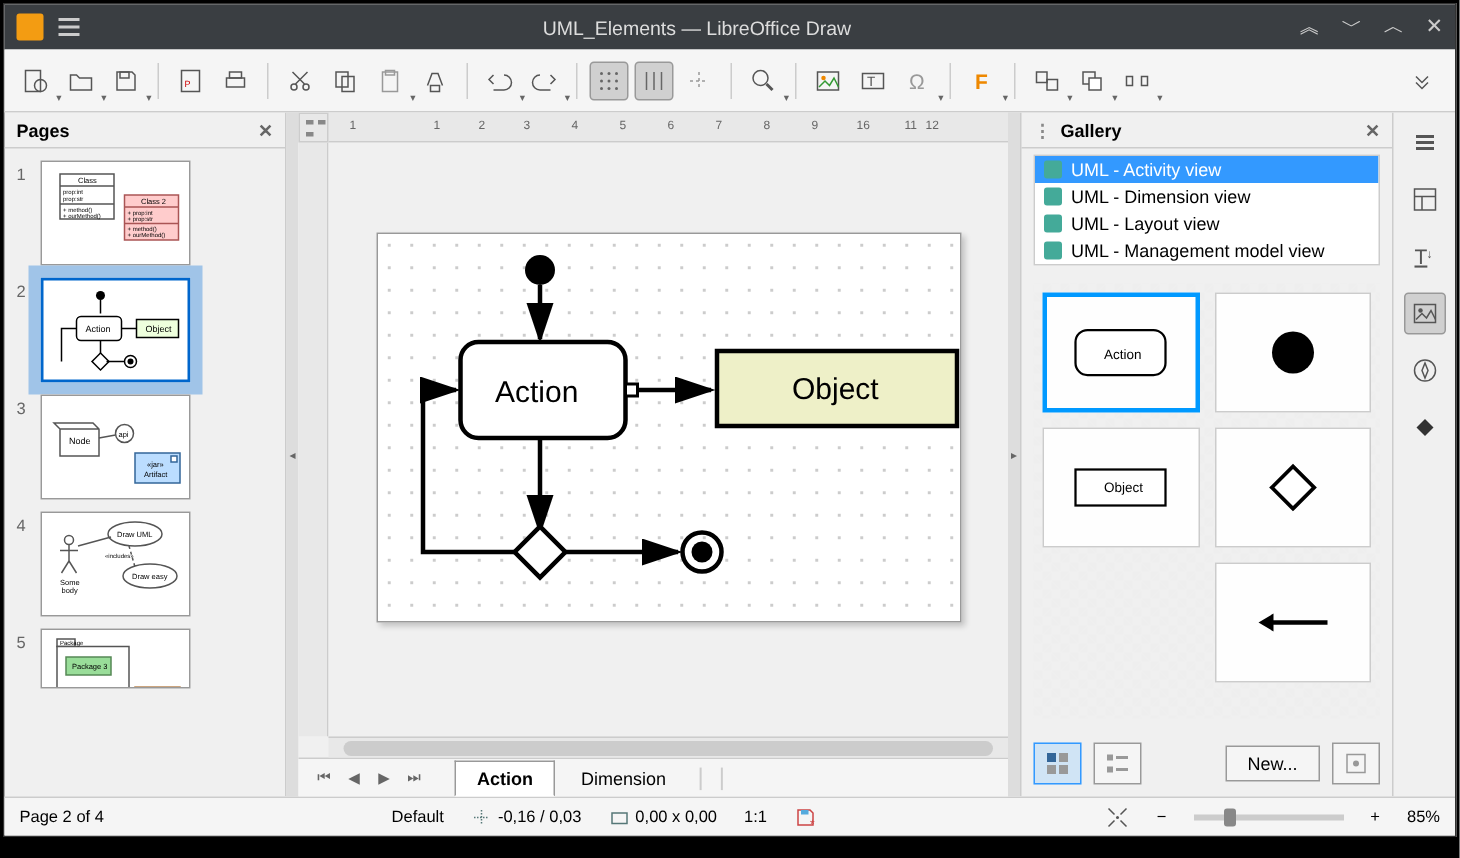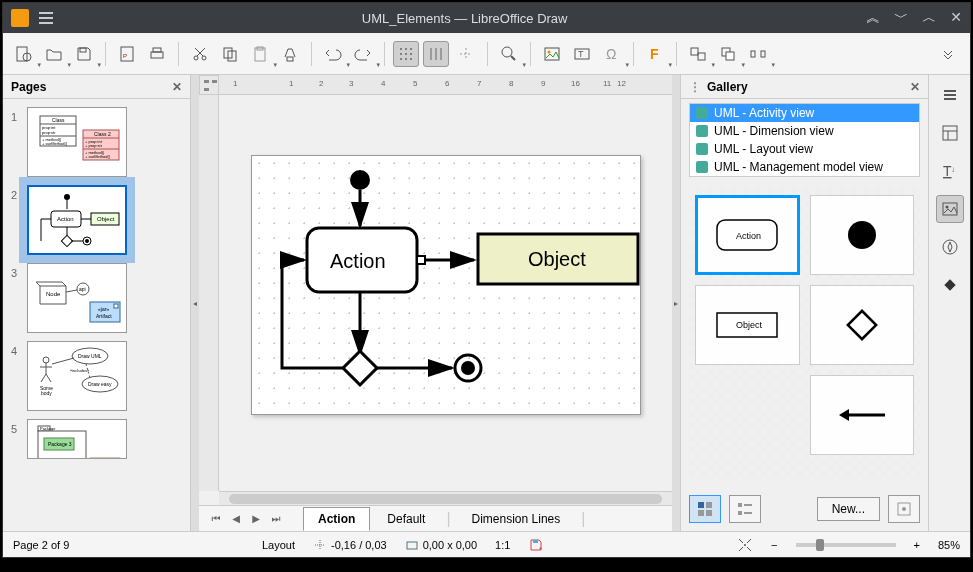--- a/index.html
+++ b/index.html
@@ -412,23 +412,22 @@
         </div>
       </div>
       <div class="scroll-h"></div>
       <div class="tabs-row">
         <div class="tab-nav">⏮</div>
         <div class="tab-nav">◀</div>
         <div class="tab-nav">▶</div>
         <div class="tab-nav">⏭</div>
         <div style="width:14px"></div>
         <div class="tab active">Action</div>
-        <div class="tab">Default</div>
+        <div class="tab">Dimension</div>
         <span class="tab-sep">|</span>
-        <div class="tab">Dimension Lines</div>
         <span class="tab-sep">|</span>
       </div>
     </div>
 
     <div class="splitter" style="transform:scaleX(-1)"></div>
 
     <div class="gallery-panel">
       <div class="panel-header">
         <span style="color:#888;margin-right:6px;cursor:grab">⋮</span>
         <span>Gallery</span>
@@ -545,23 +544,23 @@
         </div>
       <div class="sidebar-btn">
           <svg width="18" height="18">
             <rect x="5" y="5" width="8" height="8" fill="#333" transform="rotate(45 9 9)"></rect>
           </svg>
         </div>
     </div>
   </div>
 
   <div class="statusbar">
-    <span>Page 2 of 9</span>
+    <span>Page 2 of 4</span>
     <span class="spacer"></span>
-    <span>Layout</span>
+    <span>Default</span>
     <span style="display:flex;align-items:center;gap:4px">
         <svg width="14" height="14">
           <line x1="2" y1="7" x2="12" y2="7" stroke="#577" stroke-dasharray="1"></line>
           <line x1="7" y1="2" x2="7" y2="12" stroke="#577" stroke-dasharray="1"></line>
         </svg>
         <span>-0,16 / 0,03</span>
       </span>
     <span style="display:flex;align-items:center;gap:4px">
         <svg width="14" height="14">
           <rect x="2" y="4" width="10" height="7" fill="none" stroke="#577"></rect>

